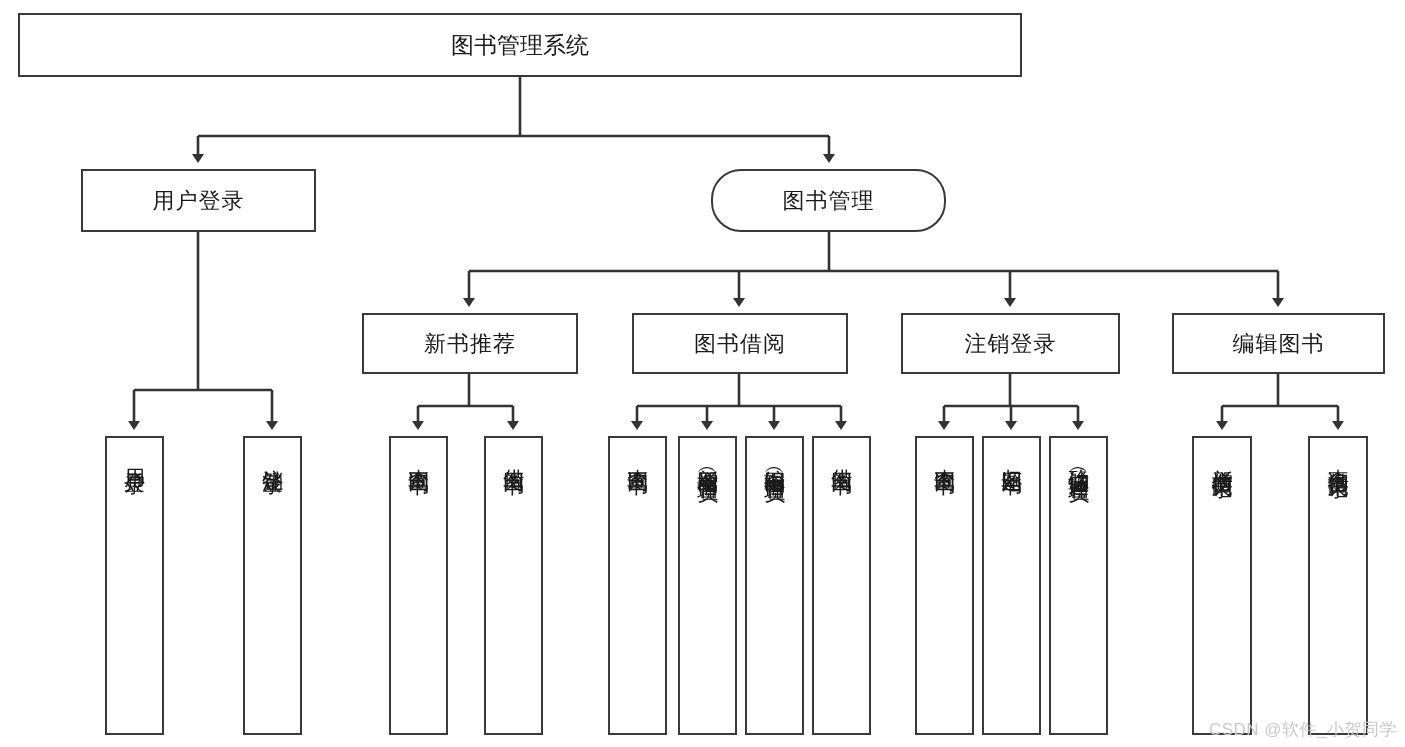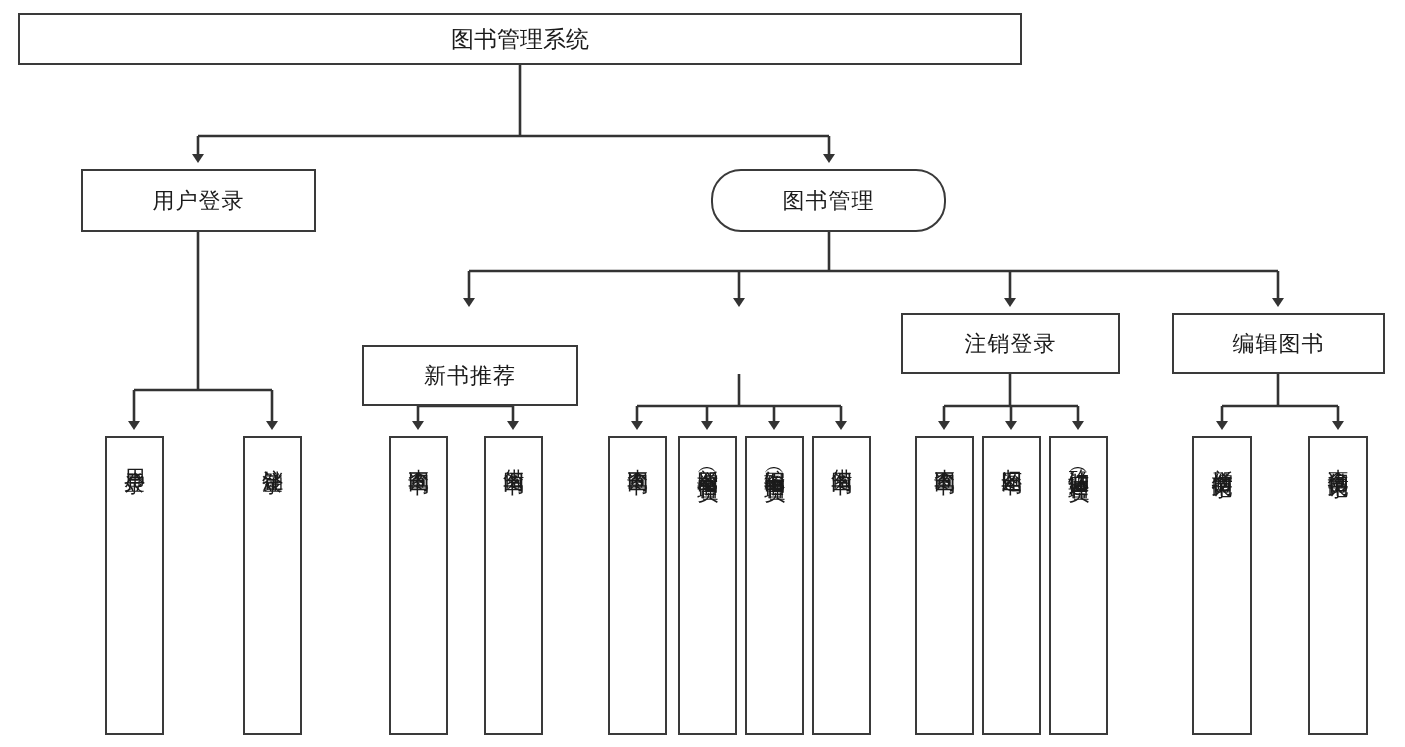--- a/index.html
+++ b/index.html
@@ -116,33 +116,36 @@
       <path d="M 1011 406 L 1011 422" marker-end="url(#arrow)"></path>
       <path d="M 1078 406 L 1078 422" marker-end="url(#arrow)"></path>
 
       <path d="M 1278 374 L 1278 406"></path>
       <path d="M 1222 406 L 1338 406"></path>
       <path d="M 1222 406 L 1222 422" marker-end="url(#arrow)"></path>
       <path d="M 1338 406 L 1338 422" marker-end="url(#arrow)"></path>
     </g>
   </svg>
 
-  <div class="node root" style="left:18px; top:13px; width:1004px; height:52px;">
+  <div class="node root" style="left:18px; top:13px; width:1004px; height:64px;">
     <span class="htext">图书管理系统</span>
   </div>
 
   <div class="node h" style="left:81px; top:169px; width:235px; height:63px;">
     <span class="htext">用户登录</span>
   </div>
   <div class="node h" style="left:711px; top:169px; width:235px; height:63px;border-radius:30px;">
     <span class="htext">图书管理</span>
   </div>
 
-  <div class="node h" style="left:362px; top:313px; width:216px; height:61px;margin-top:32px;">
+  <div class="node h" style="left:362px; top:313px; width:216px; height:61px;">
     <span class="htext">新书推荐</span>
+  </div>
+  <div class="node h" style="left:632px; top:313px; width:216px; height:61px;">
+    <span class="htext">图书借阅</span>
   </div>
   <div class="node h" style="left:901px; top:313px; width:219px; height:61px;">
     <span class="htext">注销登录</span>
   </div>
   <div class="node h" style="left:1172px; top:313px; width:213px; height:61px;">
     <span class="htext">编辑图书</span>
   </div>
 
   <div class="node leaf" style="left:105px; top:436px; width:59px; height:299px;">
     <span class="vtext">用户登录</span>
@@ -181,14 +184,15 @@
     <span class="vtext">确认归还（管理员）</span>
   </div>
 
   <div class="node leaf" style="left:1192px; top:436px; width:60px; height:299px;">
     <span class="vtext">新增借阅记录</span>
   </div>
   <div class="node leaf" style="left:1308px; top:436px; width:60px; height:299px;">
     <span class="vtext">查询借阅记录</span>
   </div>
 
+  <div id="watermark">CSDN @软件_小贺同学</div>
 
 </div>
 
 </body></html>

